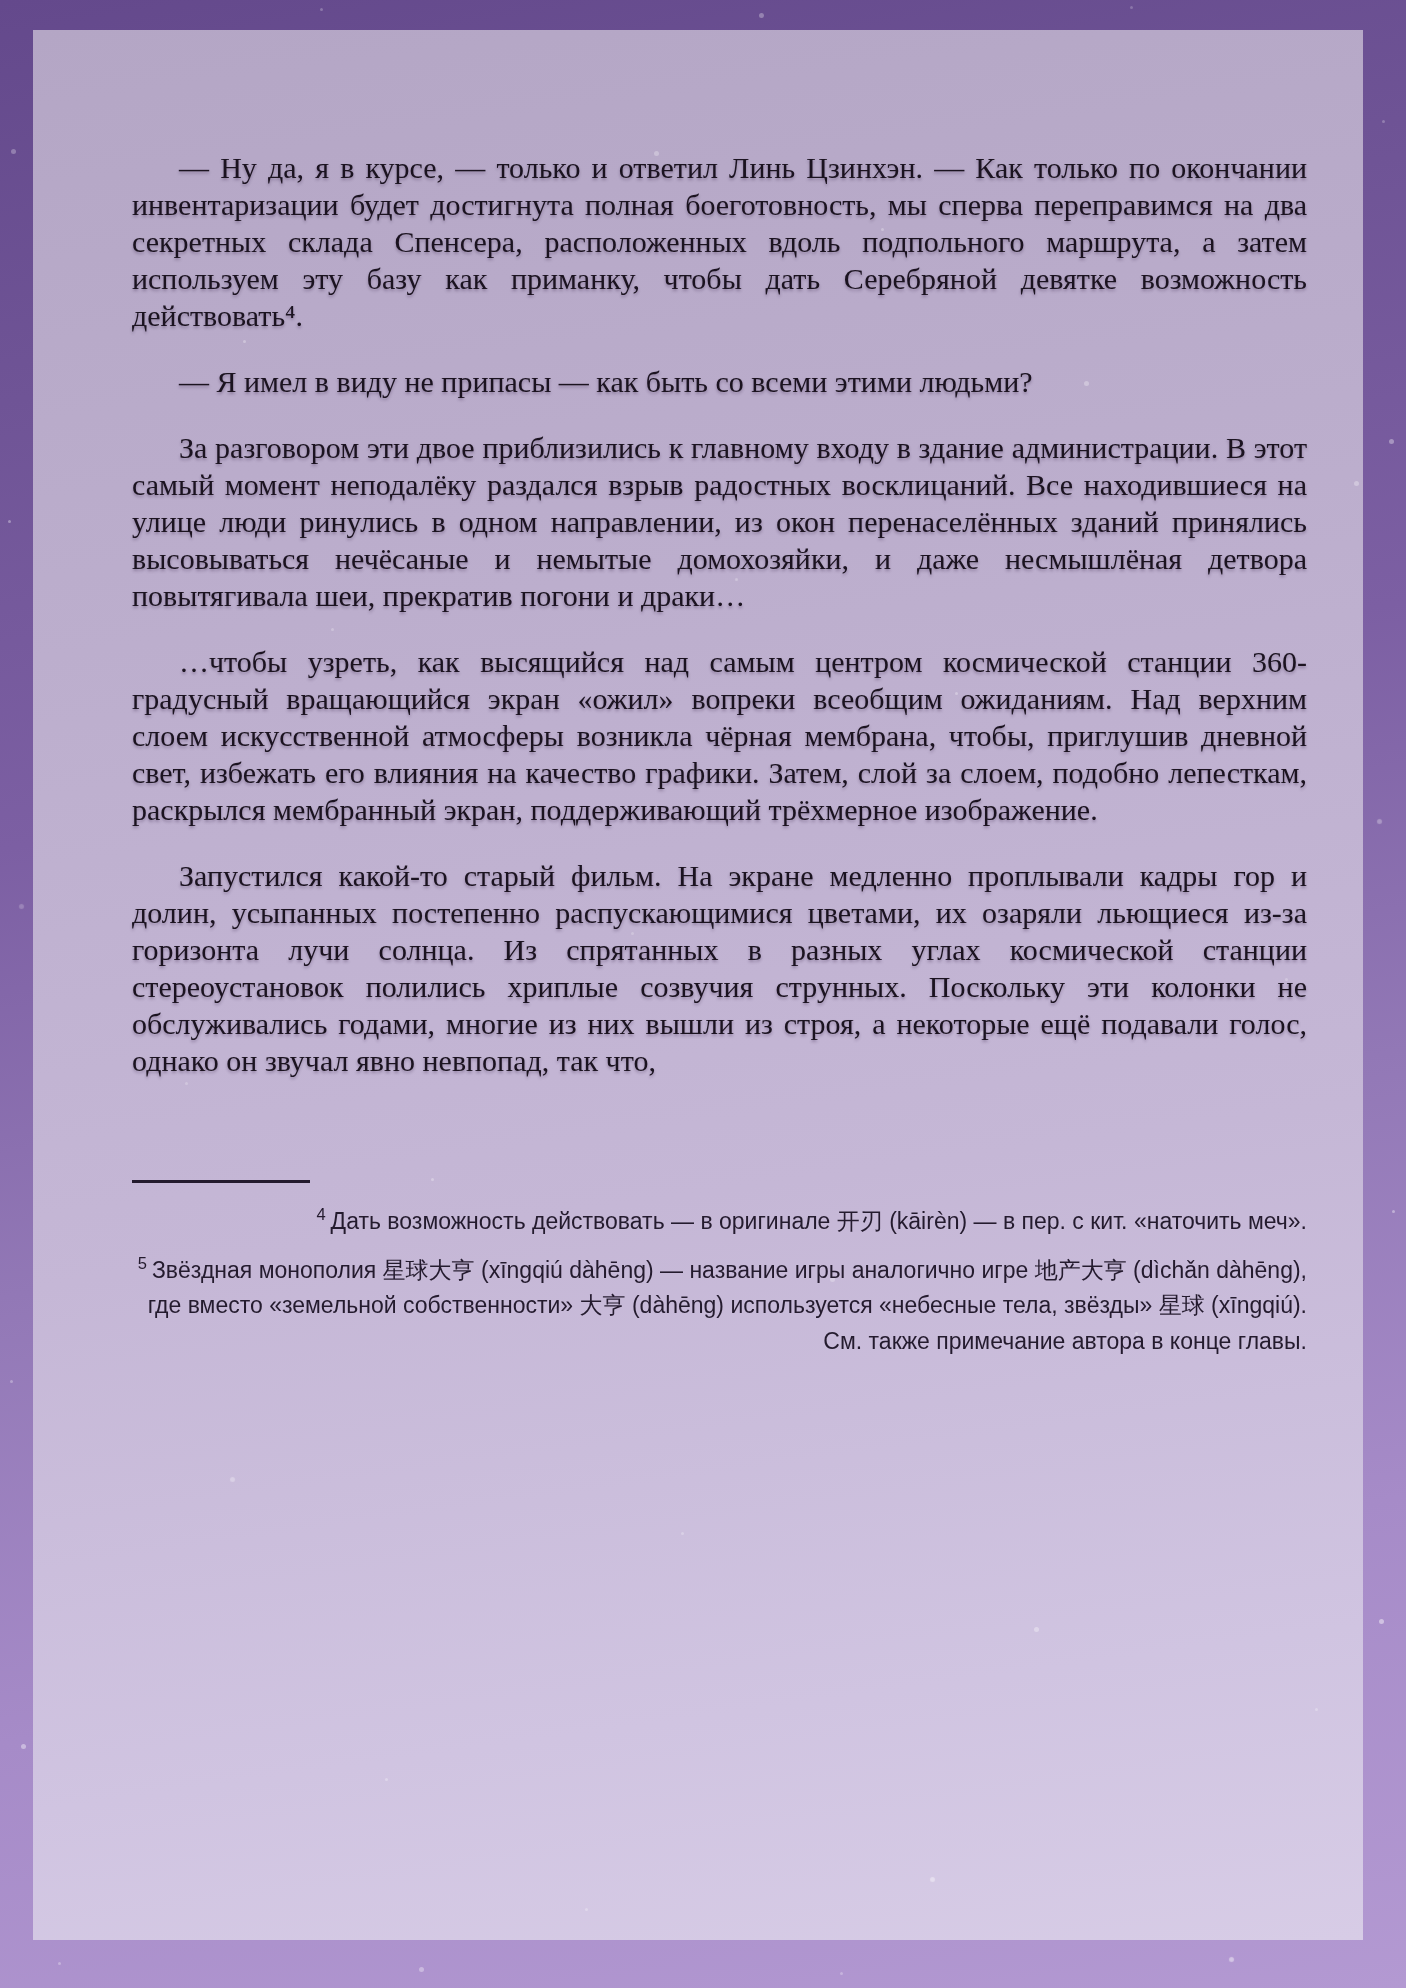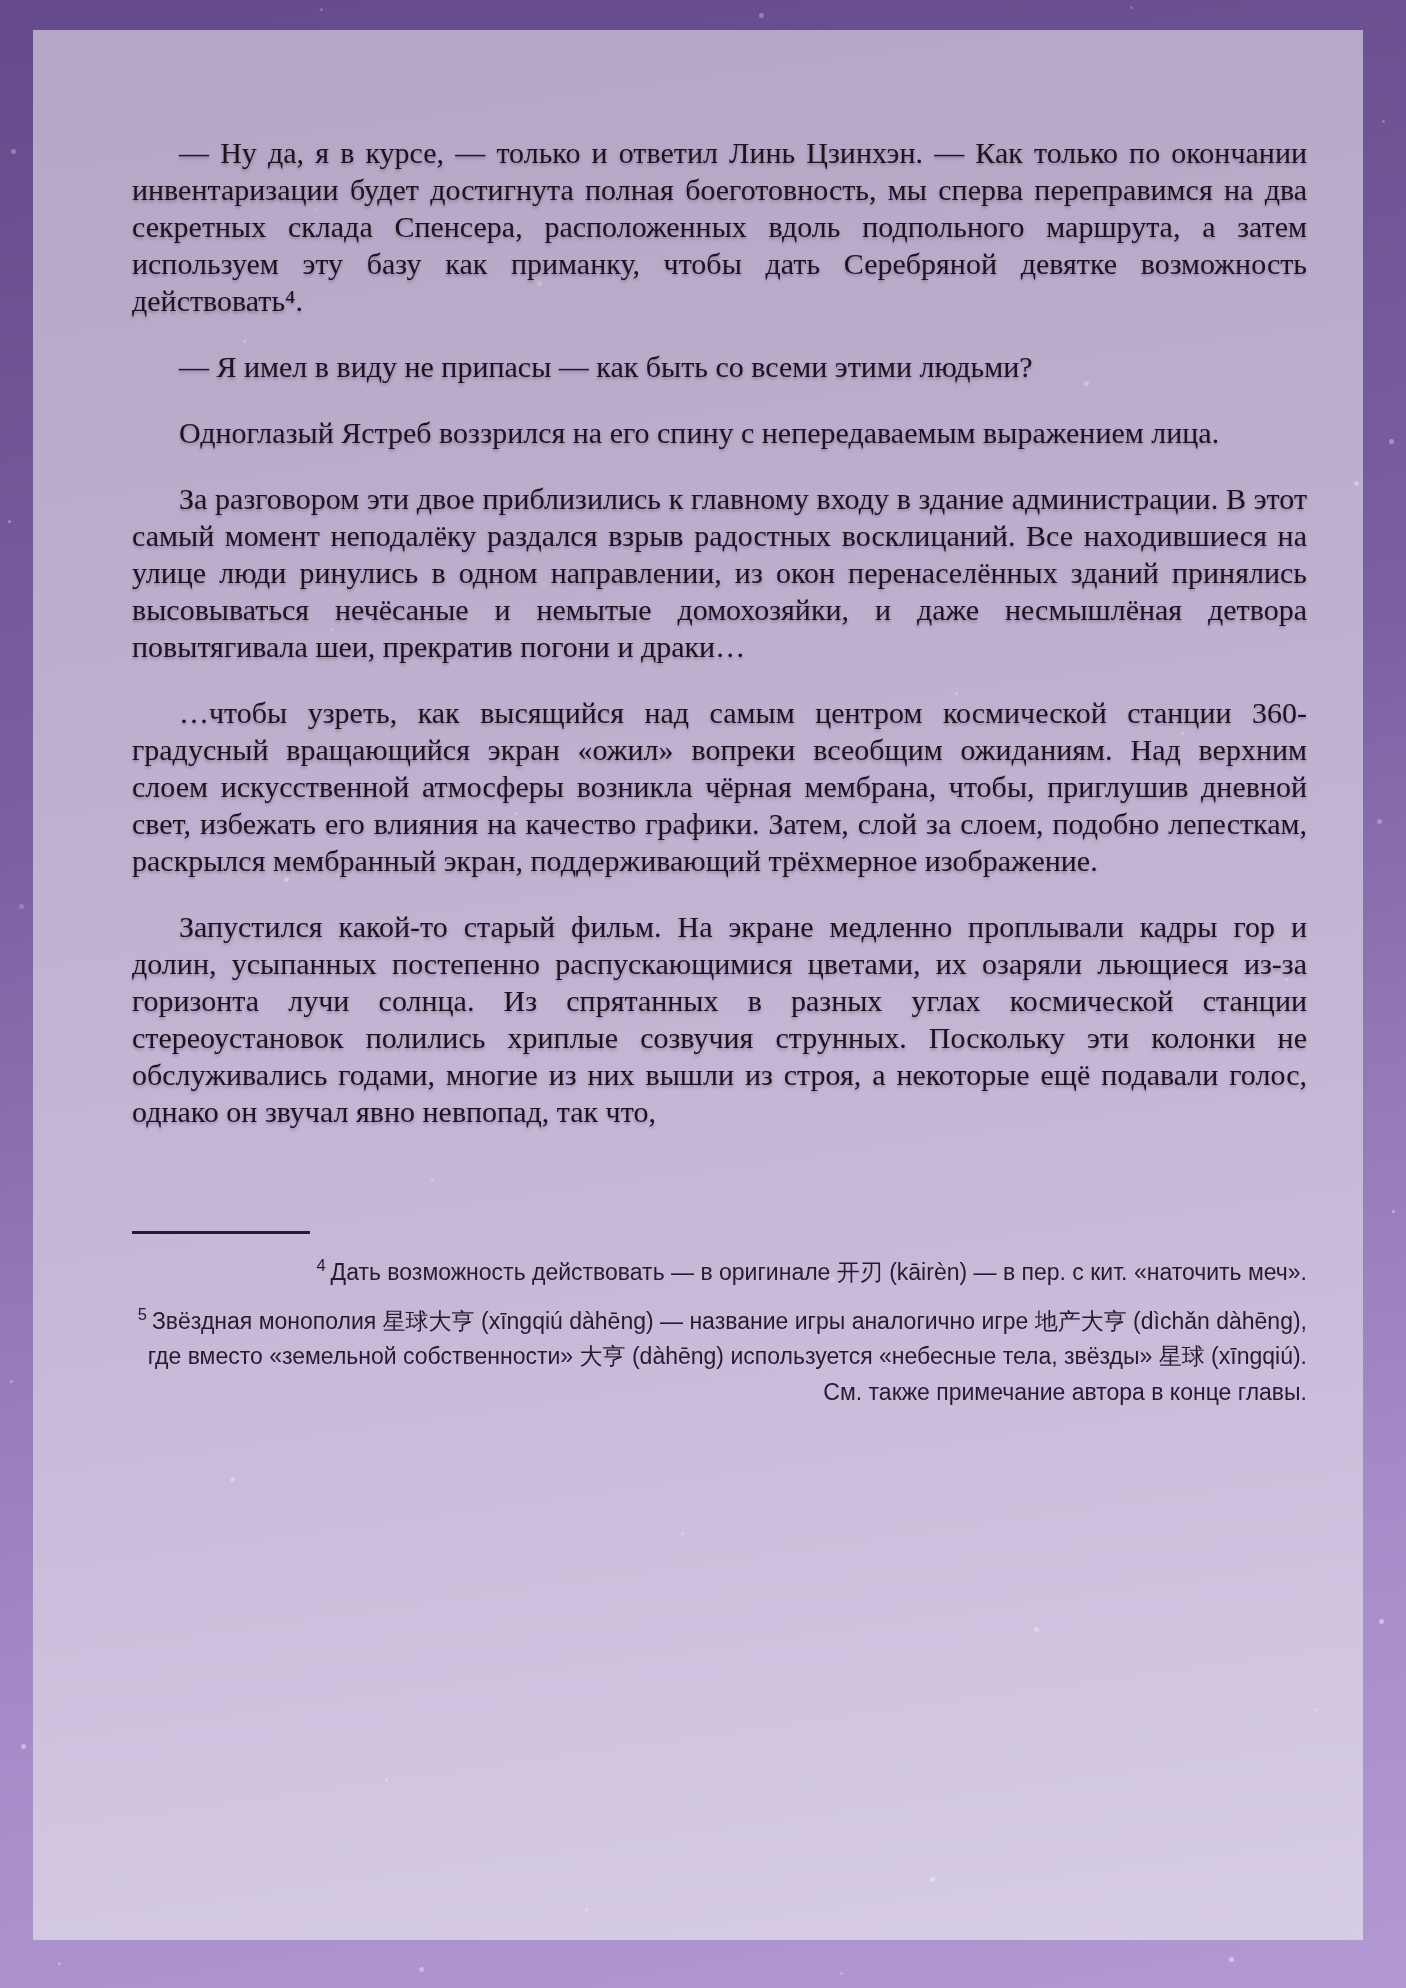--- a/index.html
+++ b/index.html
@@ -12,21 +12,21 @@
     background:linear-gradient(170deg,#64498c 0%,#6f5496 18%,#7c5fa3 38%,#9278b6 58%,#a68bc8 78%,#b399d2 100%);
   }
   .panel{
     position:absolute;
     left:33px;top:30px;
     width:1330px;height:1910px;
     background:linear-gradient(172deg,#b4a6c5 0%,#bcaecd 30%,#c5b7d6 60%,#d0c4e1 85%,#d7cce6 100%);
   }
   .content{
     position:absolute;
-    left:99px;top:0;
+    left:99px;top:15px;
     width:1175px;
     padding-top:104px;
     color:#1b1320;
   }
   .content p{
     margin:0 0 29px 0;
     font-size:30px;
     line-height:37px;
     text-align:justify;
     text-indent:47px;
@@ -108,21 +108,20 @@
 <body>
 
 <div class="stars stars-outer"></div>
 
 <div class="panel">
   <div class="stars stars-inner"></div>
 
   <div class="content">
     <p>— Ну да, я в курсе, — только и ответил Линь Цзинхэн. — Как только по окончании инвентаризации будет достигнута полная боеготовность, мы сперва переправимся на два секретных склада Спенсера, расположенных вдоль подпольного маршрута, а затем используем эту базу как приманку, чтобы дать Серебряной девятке возможность действовать⁴.</p>
     <p>— Я имел в виду не припасы — как быть со всеми этими людьми?</p>
-    <p>Одноглазый Ястреб воззрился на его спину с непередаваемым выражением лица.</p>
     <p>За разговором эти двое приблизились к главному входу в здание администрации. В этот самый момент неподалёку раздался взрыв радостных восклицаний. Все находившиеся на улице люди ринулись в одном направлении, из окон перенаселённых зданий принялись высовываться нечёсаные и немытые домохозяйки, и даже несмышлёная детвора повытягивала шеи, прекратив погони и драки…</p>
     <p>…чтобы узреть, как высящийся над самым центром космической станции 360-градусный вращающийся экран «ожил» вопреки всеобщим ожиданиям. Над верхним слоем искусственной атмосферы возникла чёрная мембрана, чтобы, приглушив дневной свет, избежать его влияния на качество графики. Затем, слой за слоем, подобно лепесткам, раскрылся мембранный экран, поддерживающий трёхмерное изображение.</p>
     <p>Запустился какой-то старый фильм. На экране медленно проплывали кадры гор и долин, усыпанных постепенно распускающимися цветами, их озаряли льющиеся из-за горизонта лучи солнца. Из спрятанных в разных углах космической станции стереоустановок полились хриплые созвучия струнных. Поскольку эти колонки не обслуживались годами, многие из них вышли из строя, а некоторые ещё подавали голос, однако он звучал явно невпопад, так что,</p>
 
     <div class="footnotes">
       <hr class="fn-separator">
       <div class="footnote">
         <sup>4</sup><span>Дать возможность действовать — в оригинале 开刃 (kāirèn) — в пер. с кит. «наточить меч».</span>
       </div>
       <div class="footnote">

